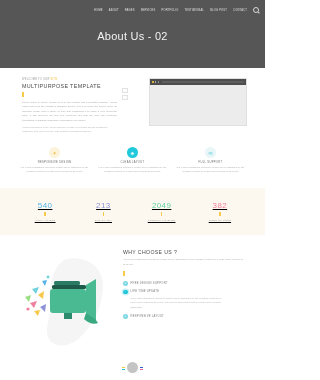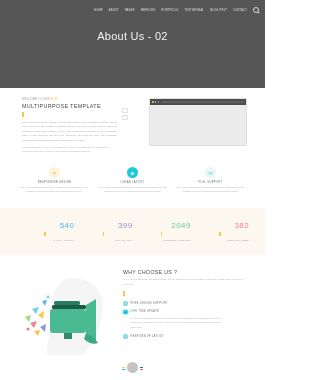--- a/index.html
+++ b/index.html
@@ -6,21 +6,21 @@
   body{
     width:265px;height:380px;overflow:hidden;
     background:#ffffff;
     font-family:"Liberation Sans","DejaVu Sans",sans-serif;
     -webkit-font-smoothing:antialiased;
   }
   .page{position:relative;width:265px;height:380px;overflow:hidden;}
 
   
   .header{
-    position:relative;width:265px;height:88px;
+    position:relative;width:265px;height:68px;
     background:#565656;
   }
   .nav{
     position:absolute;top:7px;right:6px;left:100px;
     display:flex;justify-content:flex-end;align-items:center;gap:6px;
   }
   .nav-item{
     font-size:2.6px;letter-spacing:.22px;color:#e3e3e3;
     text-transform:uppercase;white-space:nowrap;cursor:pointer;
   }
@@ -93,21 +93,21 @@
     text-transform:uppercase;margin-bottom:2px;
   }
   .f-text{font-size:2.4px;line-height:1.85;color:#b0b0b0;}
 
   
   .counters{
     position:relative;width:265px;height:47px;background:#fdf8ef;
     display:flex;justify-content:center;align-items:center;
     padding:0 16px;box-sizing:border-box;
   }
-  .counter{flex:1;text-align:right;}
+  .counter{flex:1;text-align:center;text-decoration:underline;}
   .c-num{font-size:8px;letter-spacing:.4px;margin-bottom:2px;font-weight:400;}
   .c-rule{width:1.6px;height:4px;background:#f7c94b;margin:0 auto 2.5px;}
   .c-label{font-size:2.4px;letter-spacing:.3px;color:#9b9b9b;text-transform:uppercase;}
 
   
   .why{position:relative;width:265px;height:140px;background:#ffffff;}
   .why-right{position:absolute;left:123px;top:14px;width:122px;}
   .why-h2{
     font-size:5.2px;letter-spacing:.35px;color:#4a4a4a;
     text-transform:uppercase;font-weight:400;margin:0 0 3px 0;
@@ -211,21 +211,21 @@
     </div>
   </div>
 
   <div class="counters">
     <div class="counter">
       <div class="c-num" style="color:#56b4e8">540</div>
       <div class="c-rule"></div>
       <div class="c-label">HAPPY CLIENT</div>
     </div>
     <div class="counter">
-      <div class="c-num" style="color:#8e93d8">399</div>
+      <div class="c-num" style="color:#8e93d8">213</div>
       <div class="c-rule"></div>
       <div class="c-label">CUP OF TEA</div>
     </div>
     <div class="counter">
       <div class="c-num" style="color:#5fcfa4">2049</div>
       <div class="c-rule"></div>
       <div class="c-label">PROJECT FINISHED</div>
     </div>
     <div class="counter">
       <div class="c-num" style="color:#ef7f9e">382</div>

